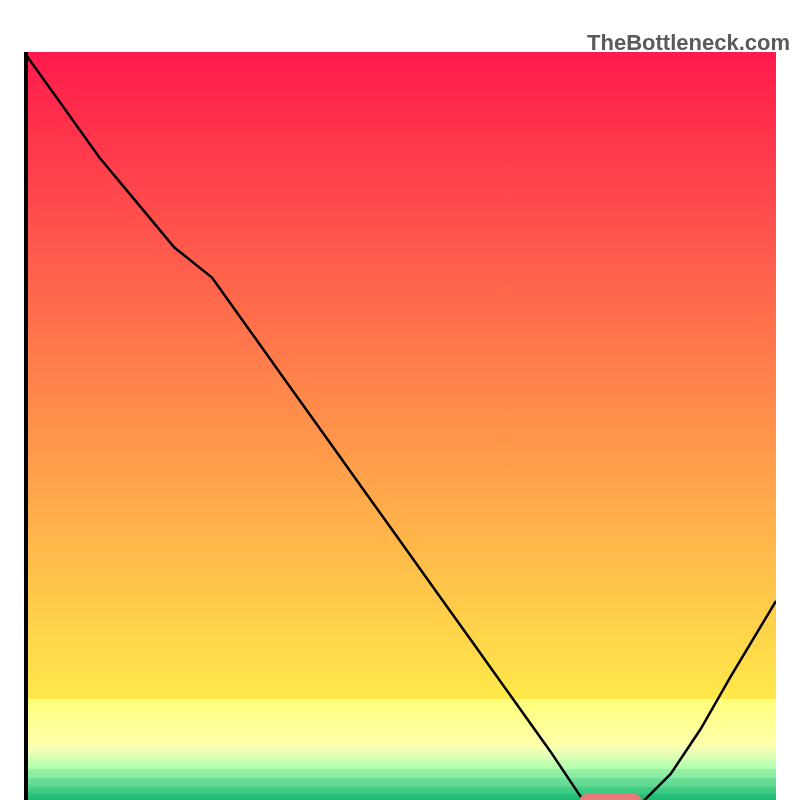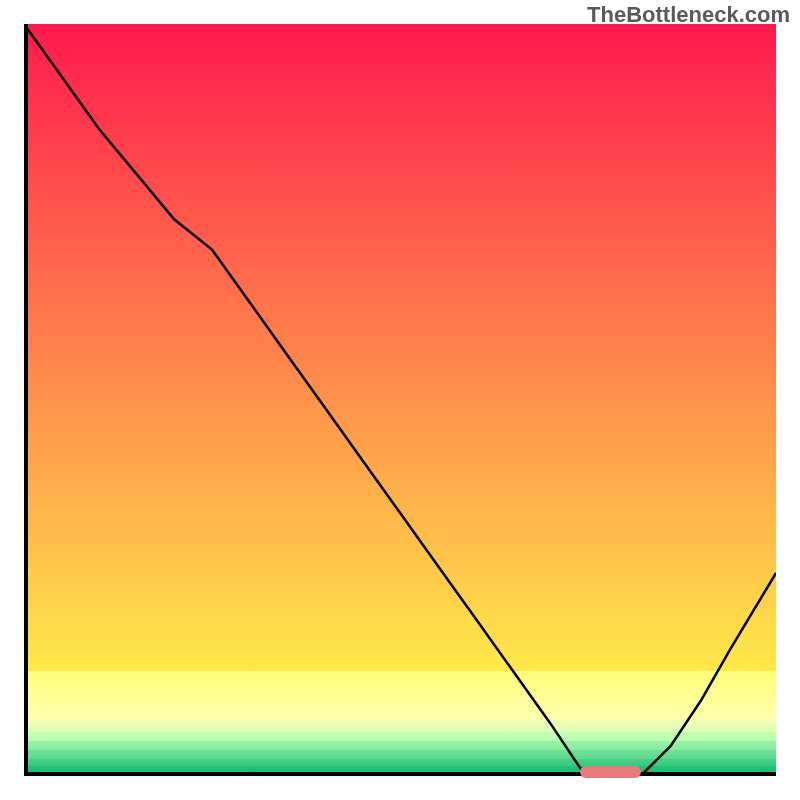--- a/index.html
+++ b/index.html
@@ -7,20 +7,21 @@
     padding: 0;
     width: 800px;
     height: 800px;
     background: #ffffff;
     overflow: hidden;
   }
   .chart-container {
     position: relative;
     width: 800px;
     height: 564px;
+    margin-top: 28px;
   }
   .watermark {
     position: absolute;
     top: 2px;
     right: 10px;
     font-family: Arial, sans-serif;
     font-size: 22px;
     font-weight: 600;
     color: #5a5a5a;
     z-index: 10;

